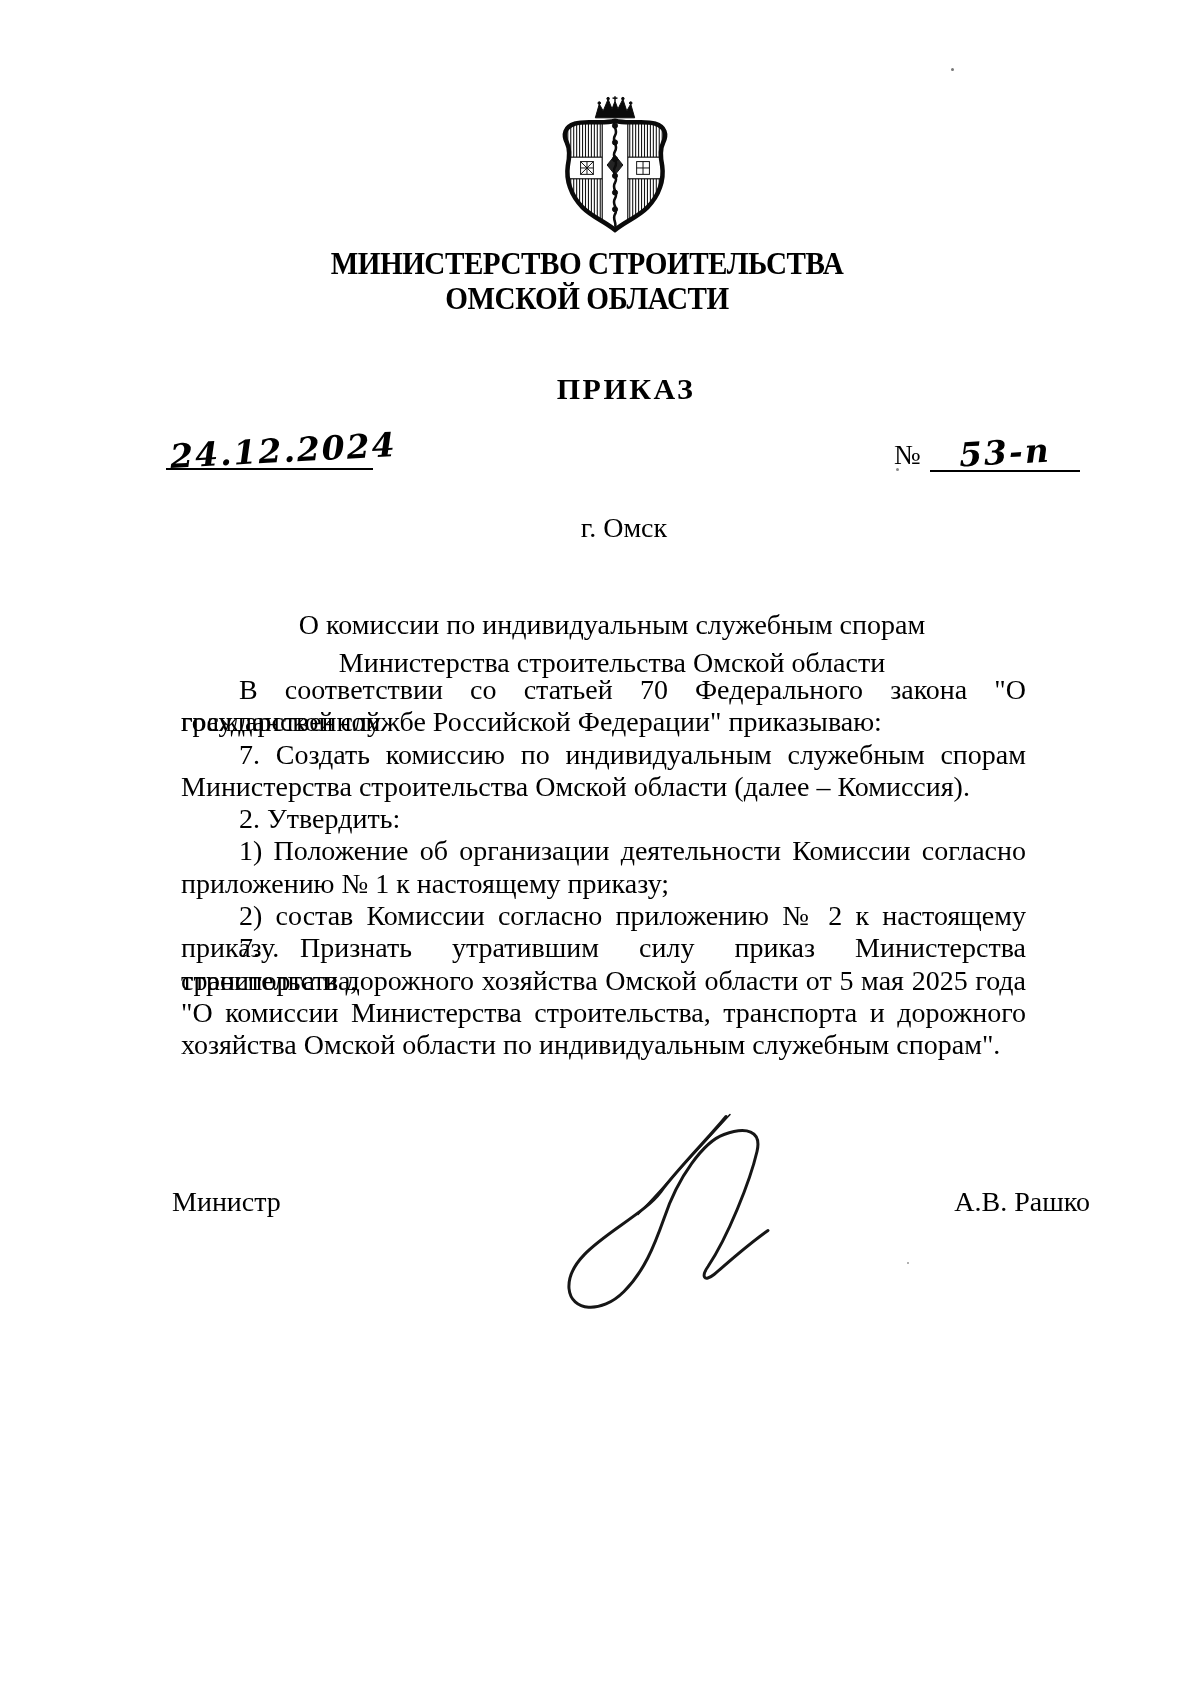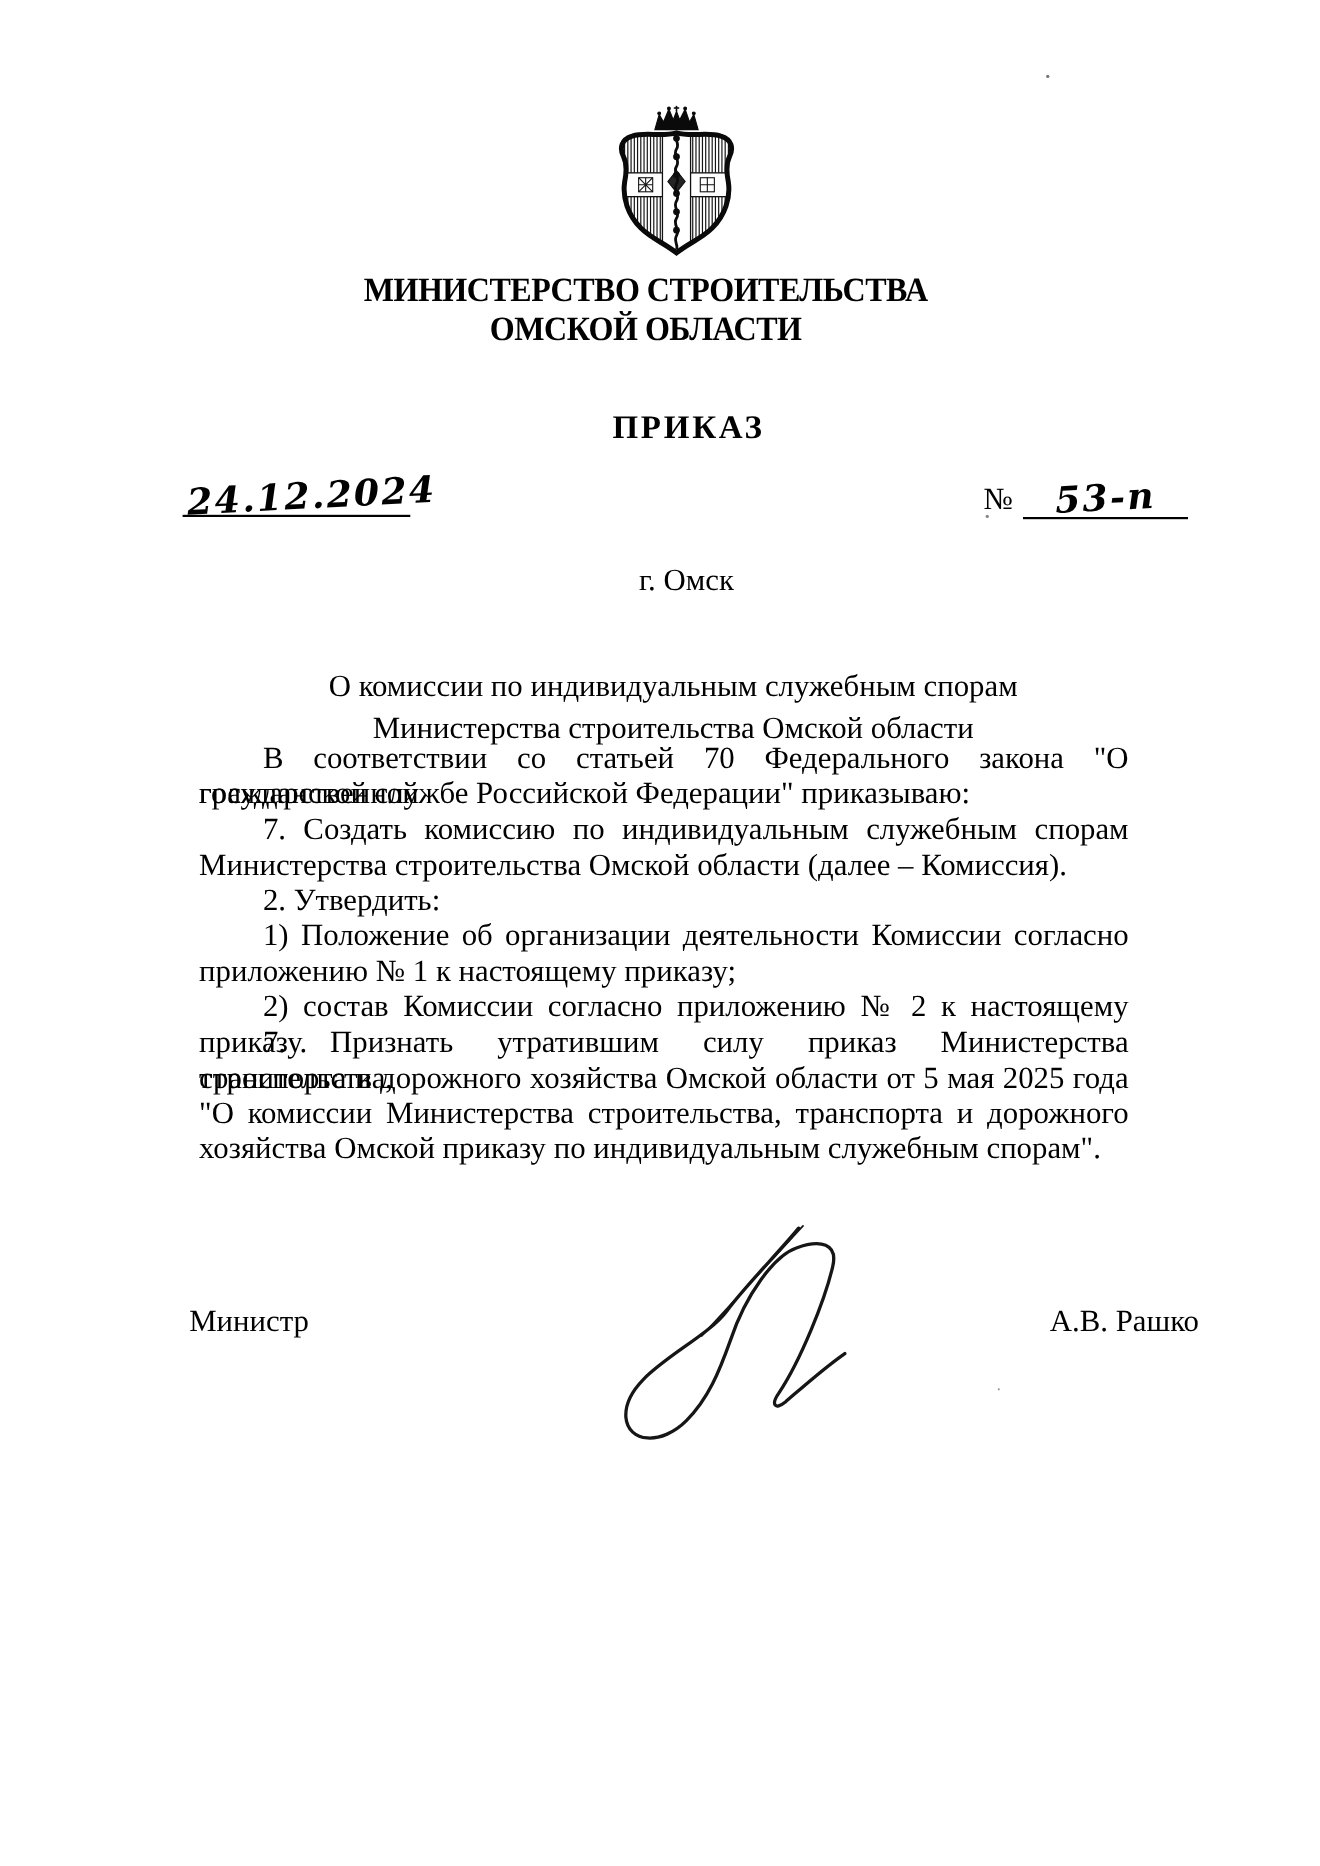--- a/index.html
+++ b/index.html
@@ -210,21 +210,21 @@
     <div class="ln">гражданской службе Российской Федерации" приказываю:</div>
     <div class="ln j ind">7. Создать комиссию по индивидуальным служебным спорам</div>
     <div class="ln">Министерства строительства Омской области (далее – Комиссия).</div>
     <div class="ln ind">2. Утвердить:</div>
     <div class="ln j ind">1) Положение об организации деятельности Комиссии согласно</div>
     <div class="ln">приложению № 1 к настоящему приказу;</div>
     <div class="ln ind">2) состав Комиссии согласно приложению № 2 к настоящему приказу.</div>
     <div class="ln j ind">7. Признать утратившим силу приказ Министерства строительства,</div>
     <div class="ln j">транспорта и дорожного хозяйства Омской области от 5 мая 2025 года</div>
     <div class="ln j">"О комиссии Министерства строительства, транспорта и дорожного</div>
-    <div class="ln">хозяйства Омской приказу по индивидуальным служебным спорам".</div>
+    <div class="ln">хозяйства Омской области по индивидуальным служебным спорам".</div>
   </div>
 
   <div class="sign-row">
     <span>Министр</span>
     <span>А.В. Рашко</span>
   </div>
 
   <svg class="signature-svg" width="240" height="215" viewBox="0 0 240 210" aria-hidden="true">
     <g fill="none" stroke="#161616" stroke-linecap="round">
       <path stroke-width="3" d="M170 10

